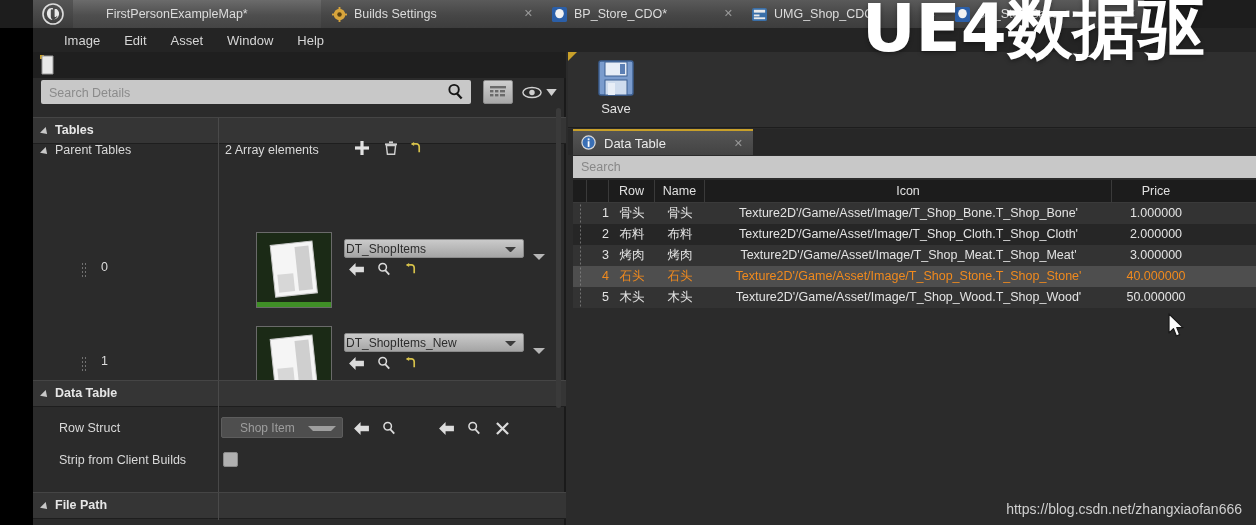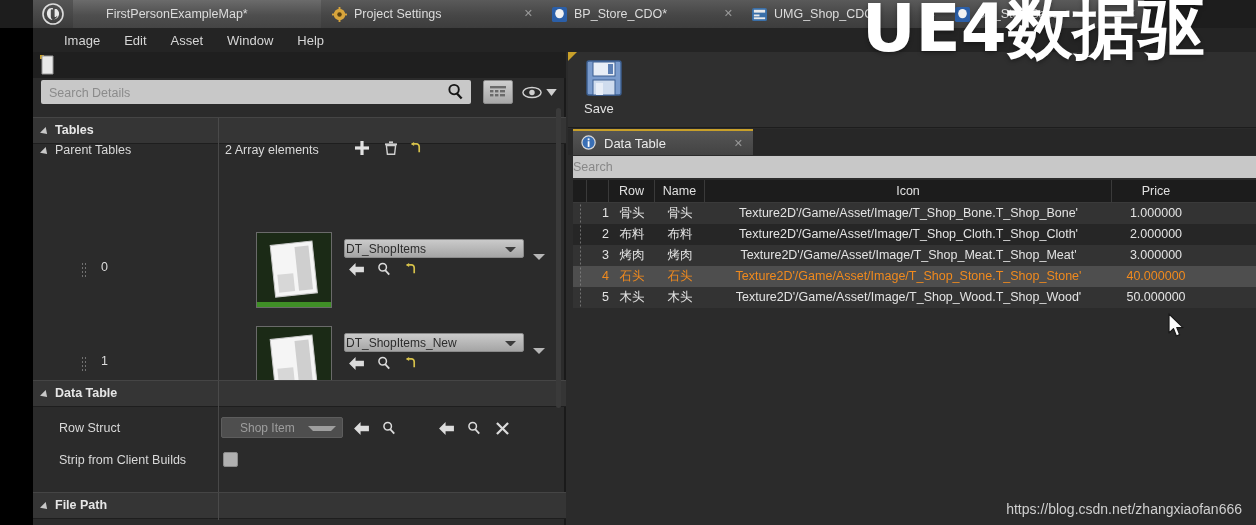--- a/index.html
+++ b/index.html
@@ -205,21 +205,21 @@
     background:#2f2f2f;
     border-bottom:1px solid #1d1d1d;
   }
   .rp-toolbar .yellowcorner {
     position:absolute; left:0; top:0; width:9px; height:9px;
     background:#c8a02a;
     clip-path: polygon(0 0,100% 0,0 100%);
   }
   .tbtn {
     position:absolute; top:6px; width:64px; height:64px;
-    display:flex; flex-direction:column; gap:3px;
+    display:flex; flex-direction:column; align-items:center; gap:3px;
   }
   .tbtn .cap { font-size:13px; color:#e2e2e2; }
   .rp-tabstrip {
     position:absolute; left:0; top:77px; width:688px; height:26px;
     background:#272727;
   }
   .dt-tab {
     position:absolute; left:5px; top:0; width:180px; height:26px;
     background:linear-gradient(180deg,#555,#434343);
     border-top:2px solid #c8a02a;
@@ -227,21 +227,21 @@
   }
   .dt-tab .tlbl { font-size:13px; color:#eaeaea; margin-left:6px; }
   .dt-tab .x { position:absolute; right:10px; top:6px; font-size:11px; color:#989898; }
   .dt-search {
     position:absolute; left:5px; top:104px; width:683px; height:22px;
     background:#c8c8c8; display:flex; align-items:center;
   }
   .dt-search input {
     border:0;outline:0;background:transparent;
     font-family:inherit;font-size:12.5px;color:#3a3a3a;
-    padding-left:0;width:660px;height:20px;
+    padding-left:8px;width:660px;height:20px;
   }
   .dt-search input::placeholder{ color:#888; }
 
   
   .dtable { position:absolute; left:5px; top:128px; width:683px; }
   .dt-headrow {
     position:relative; height:23px; background:#1c1c1c;
     display:flex; align-items:center;
     border-bottom:1px solid #3a3a3a;
   }
@@ -317,21 +317,21 @@
           <circle cx="8" cy="8" r="6.2" fill="#d8a53c"></circle>
           <circle cx="8" cy="8" r="2.4" fill="#5a4110"></circle>
           <g fill="#d8a53c">
             <rect x="7" y="0" width="2" height="4"></rect>
               <rect x="7" y="12" width="2" height="4"></rect>
             <rect x="0" y="7" width="4" height="2"></rect>
               <rect x="12" y="7" width="4" height="2"></rect>
           </g>
         </svg>
       </span>
-      <span>Project Settings</span>
+      <span>Builds Settings</span>
       <span class="tabclose">✕</span>
     </div>
 
     <div class="tab inactive" style="left:541px; width:200px;">
       <span class="tabicon">
         <svg width="15" height="15" viewBox="0 0 16 16">
           <rect x="0" y="0" width="16" height="16" rx="2" fill="#2b5fa8"></rect>
           <ellipse cx="8" cy="7" rx="4.6" ry="5" fill="#f2f2f2"></ellipse>
         </svg>
       </span>

